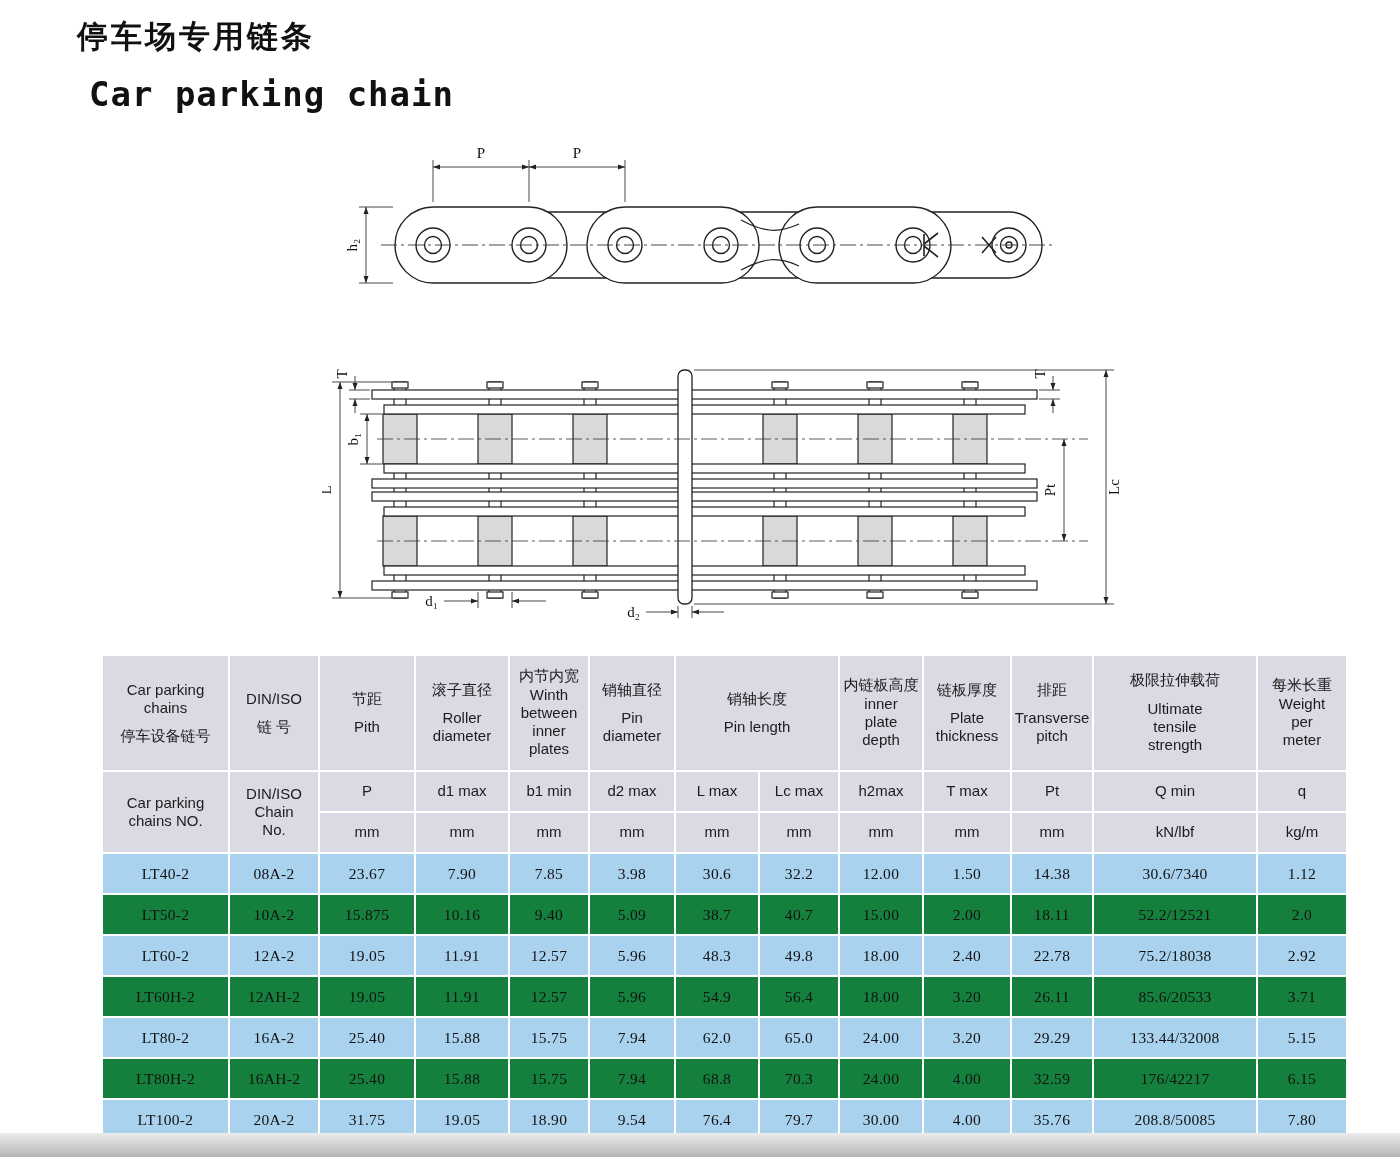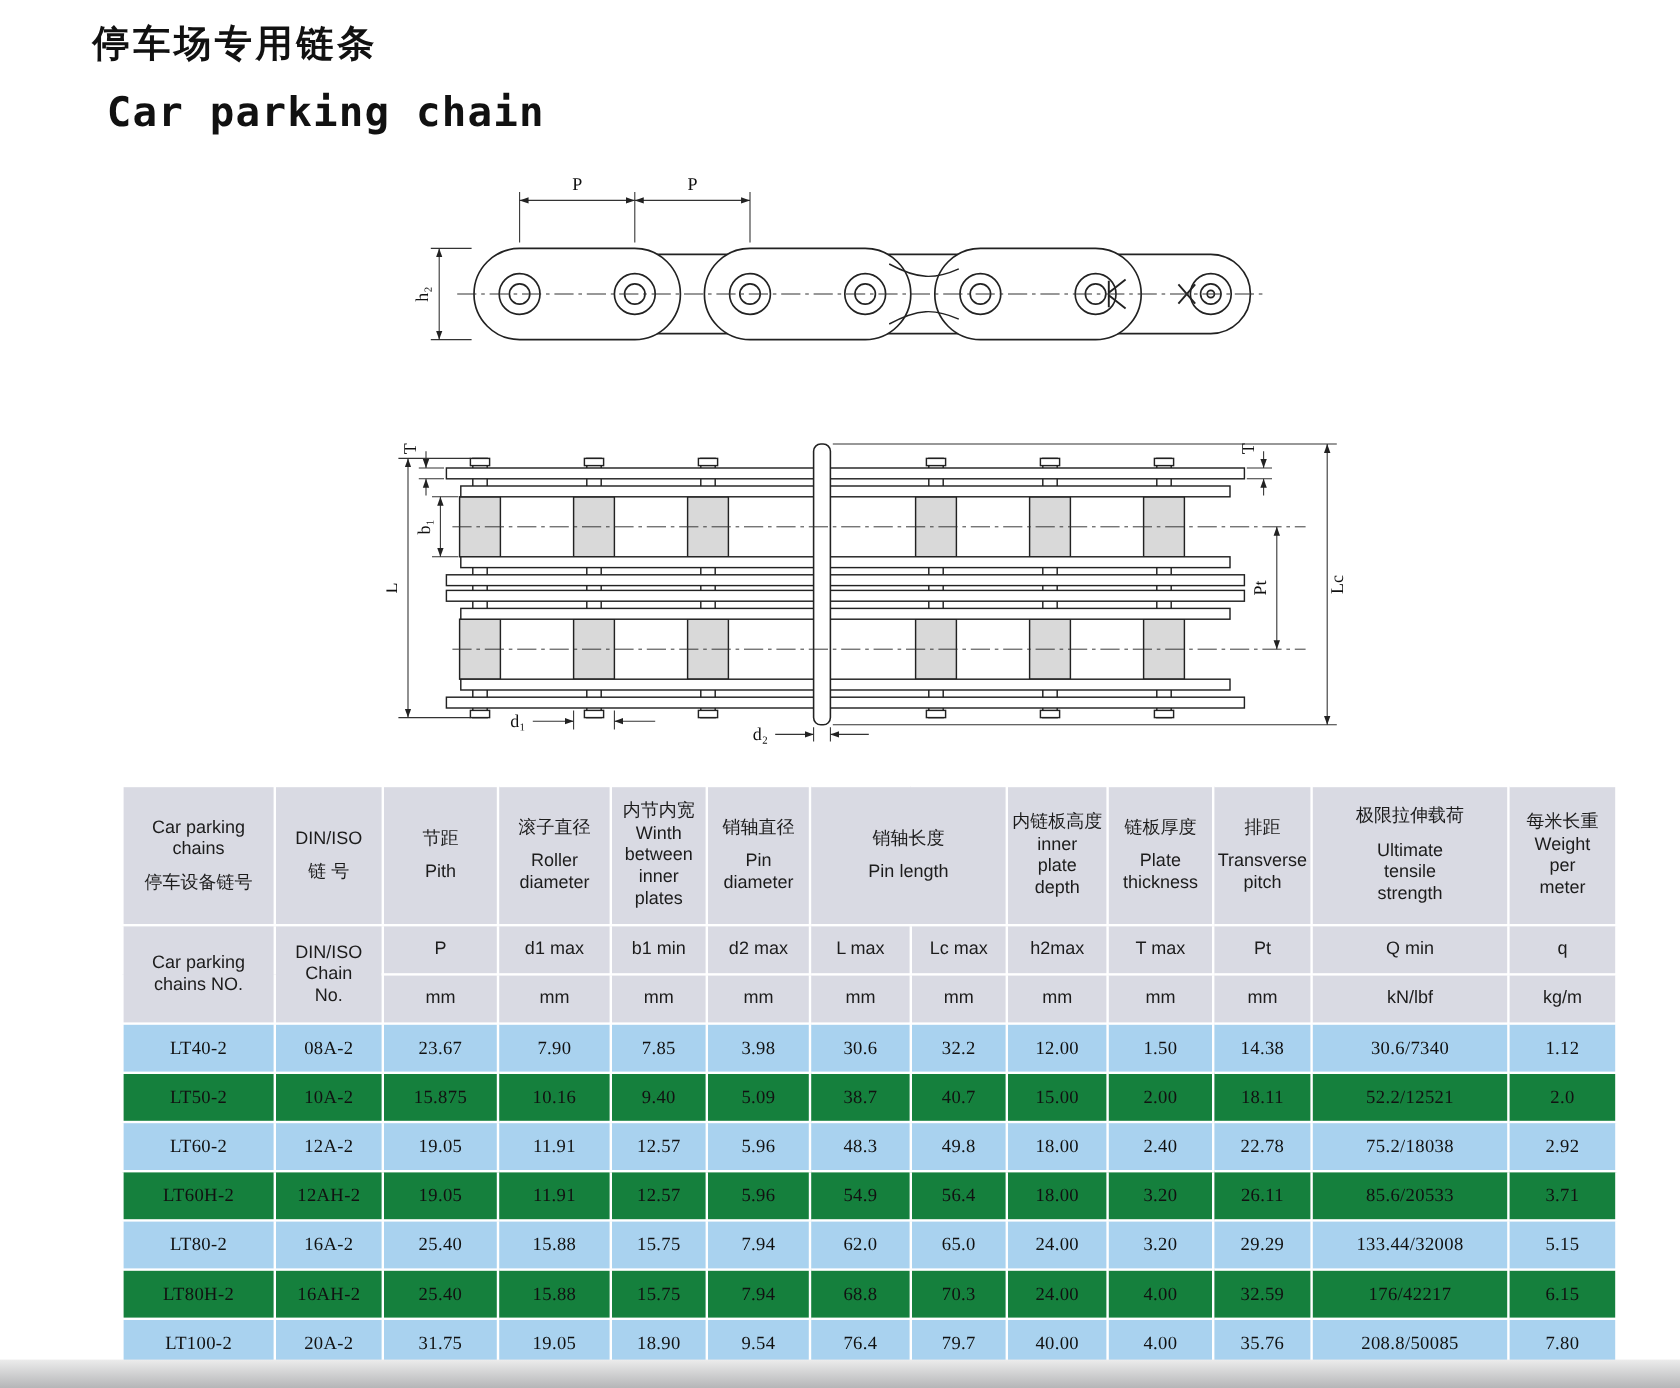--- a/index.html
+++ b/index.html
@@ -387,21 +387,21 @@
       </tr>
       <tr class="row-blue">
         <td>LT100-2</td>
         <td>20A-2</td>
         <td>31.75</td>
         <td>19.05</td>
         <td>18.90</td>
         <td>9.54</td>
         <td>76.4</td>
         <td>79.7</td>
-        <td>40.00</td>
+        <td>30.00</td>
         <td>4.00</td>
         <td>35.76</td>
         <td>208.8/50085</td>
         <td>7.80</td>
       </tr>
     </tbody>
 </table>
 
 <div class="bottom-strip"></div>
 

